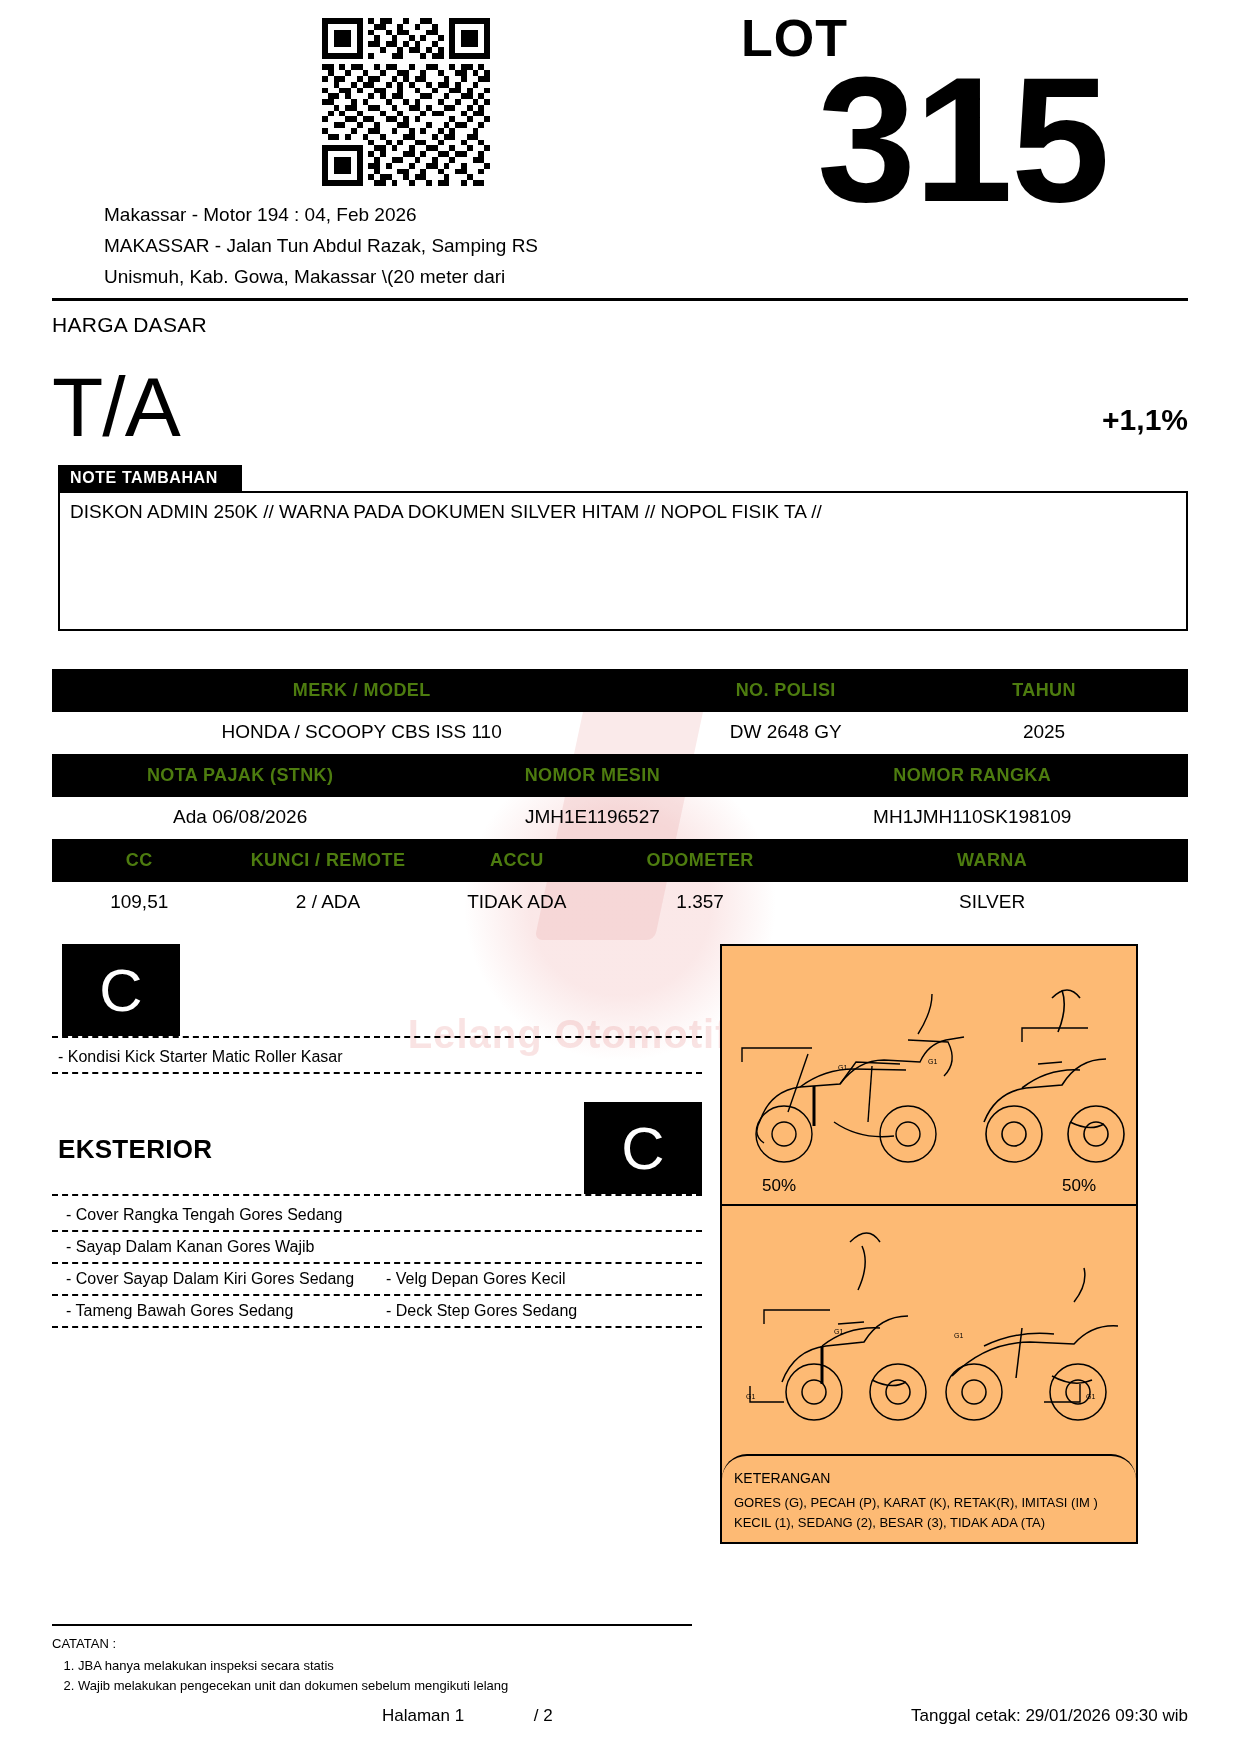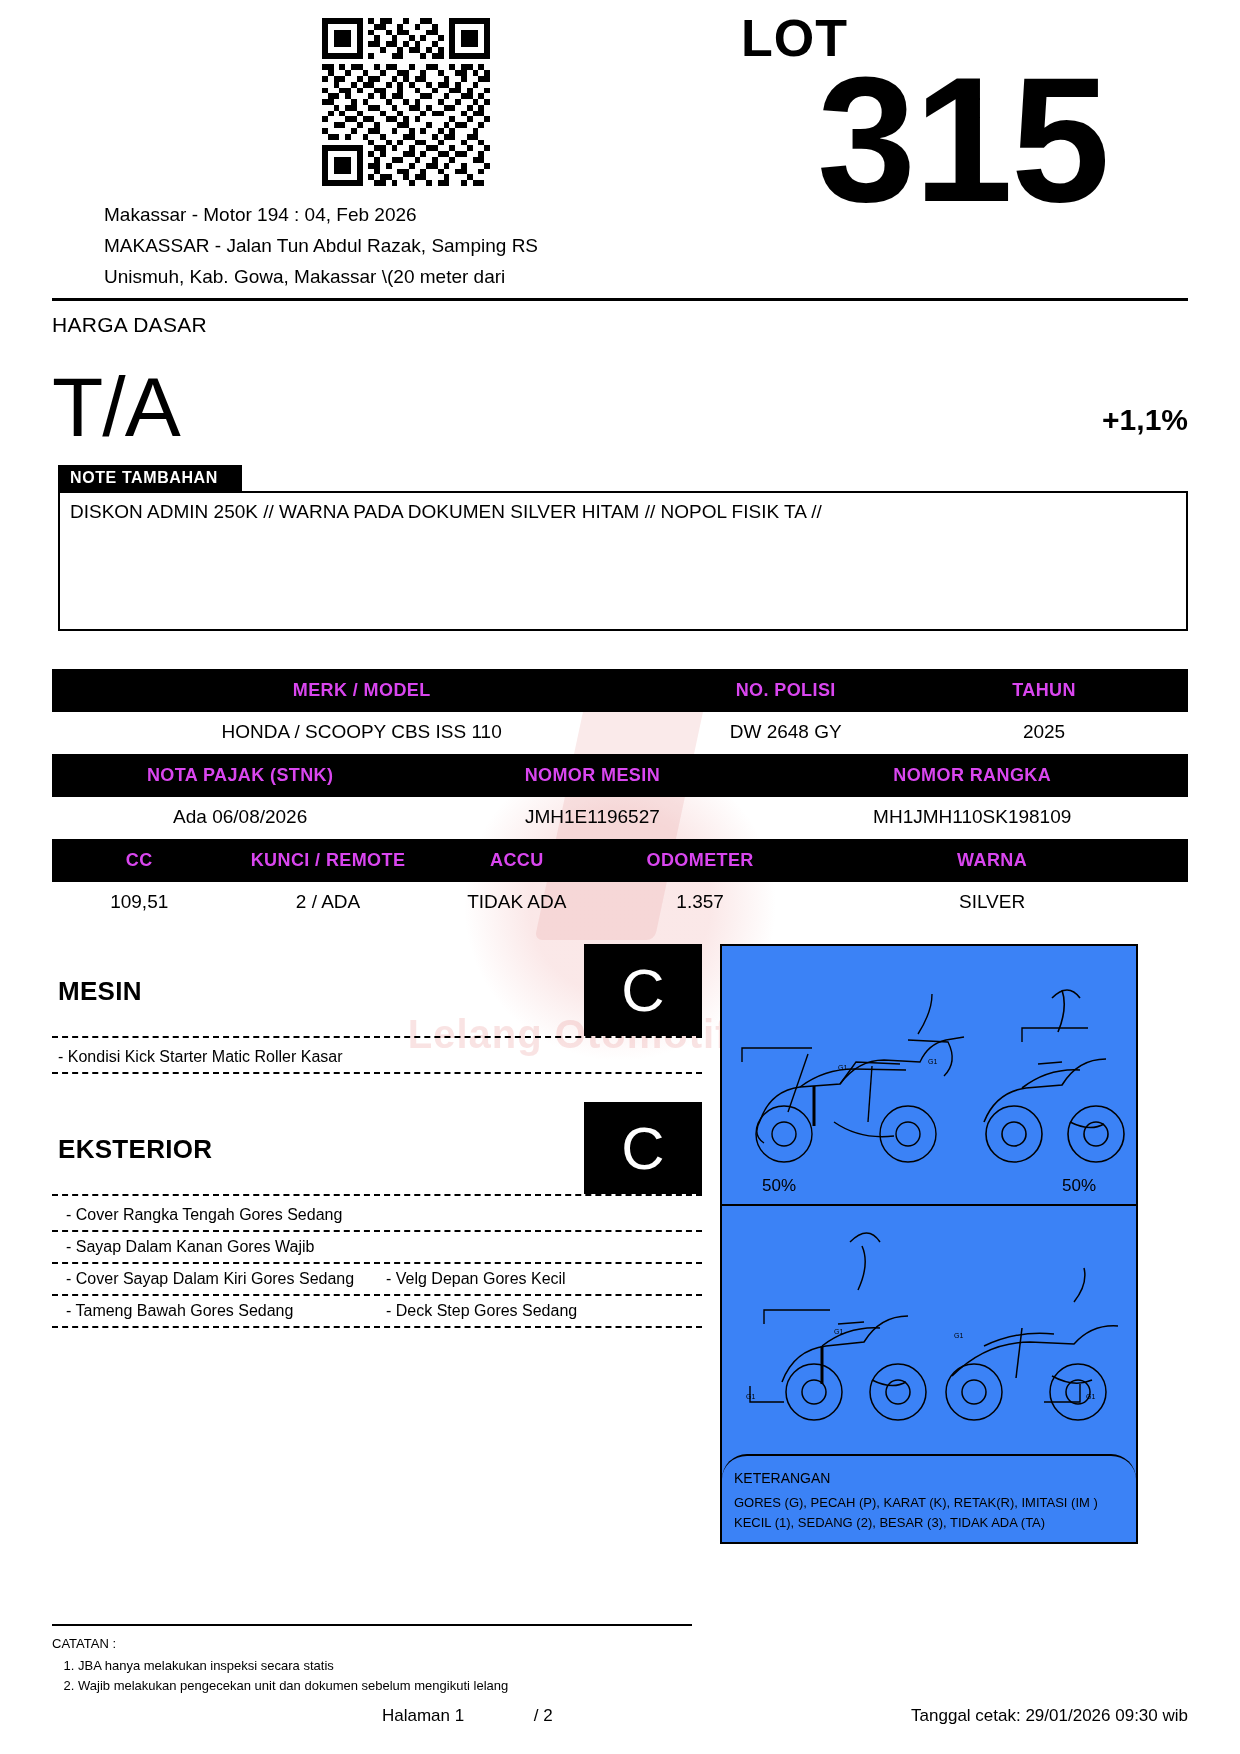--- a/index.html
+++ b/index.html
@@ -164,21 +164,21 @@
 
   
   .spec { margin-top: 38px; }
   .spec table {
     width: 100%;
     border-collapse: collapse;
     table-layout: fixed;
   }
   .spec th {
     background: #000;
-    color: #d946ef;
+    color: #4d7c0f;
     font-size: 18px;
     font-weight: bold;
     padding: 9px 4px;
     text-align: center;
     letter-spacing: 0.4px;
     border: 2px solid #000;
   }
   .spec td {
     font-size: 19px;
     text-align: center;
@@ -234,21 +234,21 @@
   .item-full { width: 100%; }
 
   
   .diagram {
     width: 418px;
     margin-left: 18px;
     border: 2px solid #000;
     box-sizing: border-box;
     height: 600px;
     position: relative;
-    background: #3b82f6;
+    background: #fdba74;
   }
   .diag-top, .diag-bottom {
     height: 258px;
     position: relative;
   }
   .diag-sep {
     border-top: 2px solid #000;
   }
   .pct-lbl {
     position: absolute;
@@ -609,21 +609,20 @@
         </tr>
       </tbody>
         </table>
     </div>
 
     <div class="lower">
       <div class="lower-left">
 
         <div>
           <div class="sect-head">
-            <div class="sect-title">MESIN</div>
             <div class="grade">C</div>
           </div>
           <div class="dash"></div>
           <div class="items">
             <div class="item-row">
               <span class="item-full">- Kondisi Kick Starter Matic Roller Kasar</span>
             </div>
             <div class="dash"></div>
           </div>
         </div>

